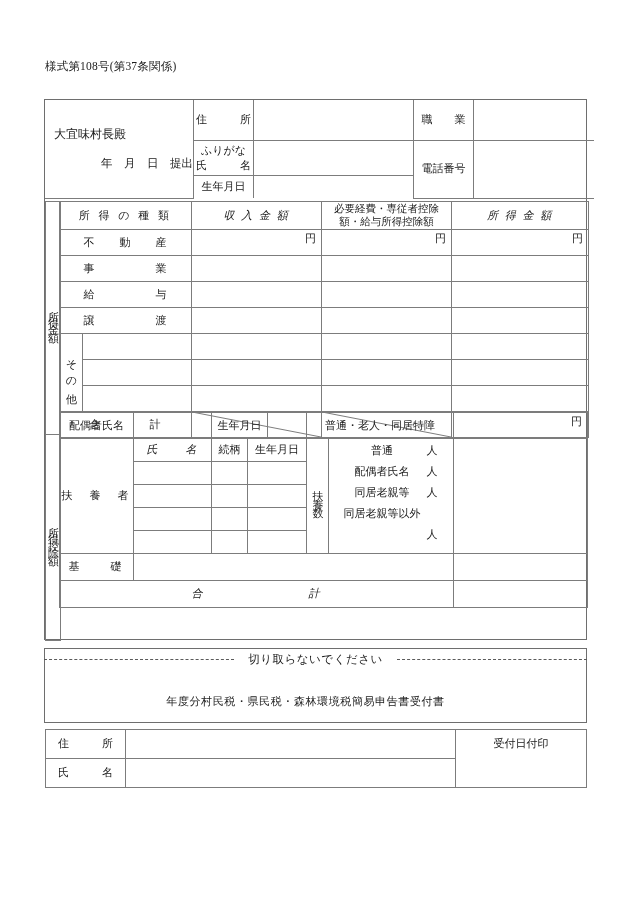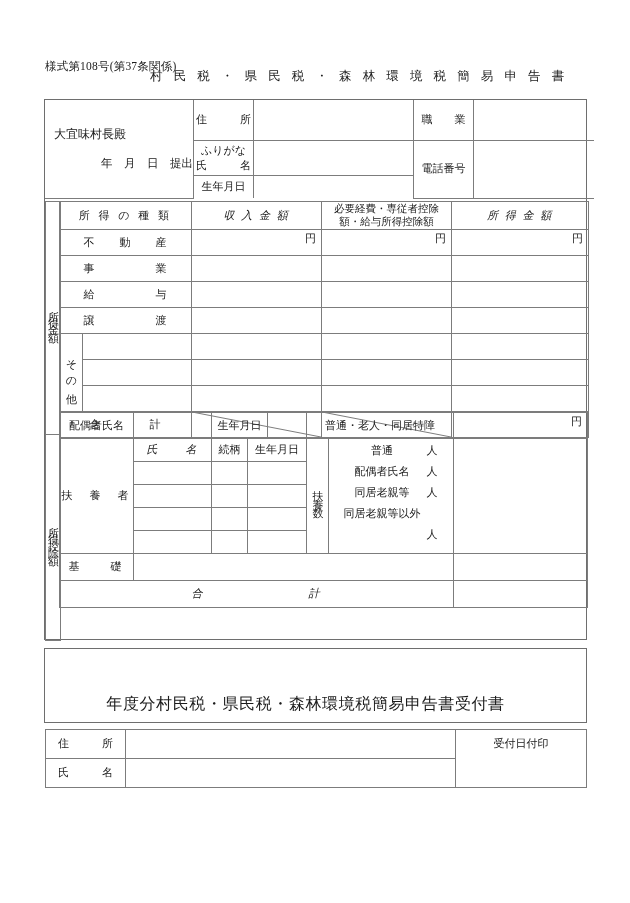--- a/index.html
+++ b/index.html
@@ -190,34 +190,33 @@
     padding: 0 14px;
     white-space: nowrap;
     letter-spacing: 0.5px;
   }
   .receipt-title {
     position: absolute;
     left: 44px;
     top: 694px;
     width: 523px;
     text-align: center;
-    font-size: 16px;
+    font-size: 11px;
     letter-spacing: 0.6px;
   }
 
   #receipt-table { left: 45px; top: 729px; }
   #receipt-table td { height: 28px; font-size: 11px; }
 </style>
 </head>
 <body>
 
 <div class="page">
 
   <div class="form-no">様式第108号(第37条関係)</div>
-  <div class="doc-title">村 民 税 ・ 県 民 税 ・ 森 林 環 境 税 簡 易 申 告 書</div>
 
   <div id="outer-frame"></div>
 
   <table class="grid" id="header-table">
     <colgroup>
       <col style="width:140px">
       <col style="width:60px">
       <col style="width:160px">
       <col style="width:60px">
       <col style="width:120px">
@@ -450,20 +449,25 @@
 
       <tr>
         <td colspan="6" style="height:26px" class="sp2">合　　　　　　　　計</td>
         <td style="height:26px"></td>
       </tr>
     </tbody>
   </table>
 
   <div id="receipt-frame"></div>
 
+  <div class="tear-row">
+    <div class="tear-line"></div>
+    <div class="tear-text">切り取らないでください</div>
+    <div class="tear-line"></div>
+  </div>
 
   <div class="receipt-title">年度分村民税・県民税・森林環境税簡易申告書受付書</div>
 
   <table class="grid" id="receipt-table">
     <colgroup>
       <col style="width:80px">
       <col style="width:330px">
       <col style="width:131px">
     </colgroup>
     <tbody>

